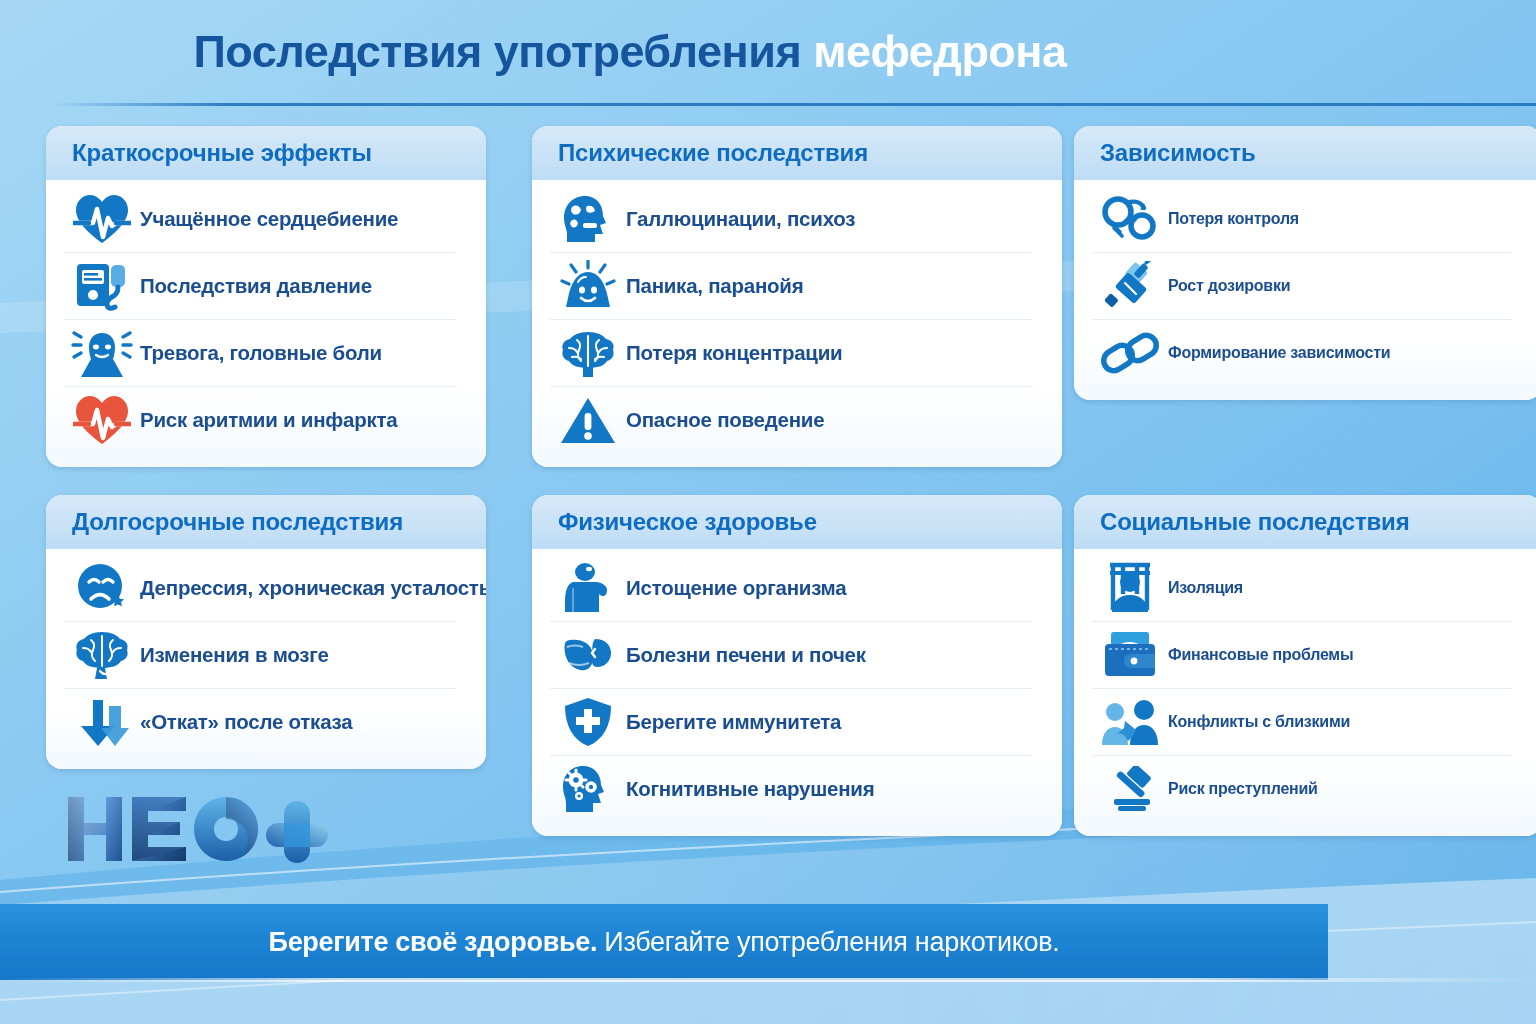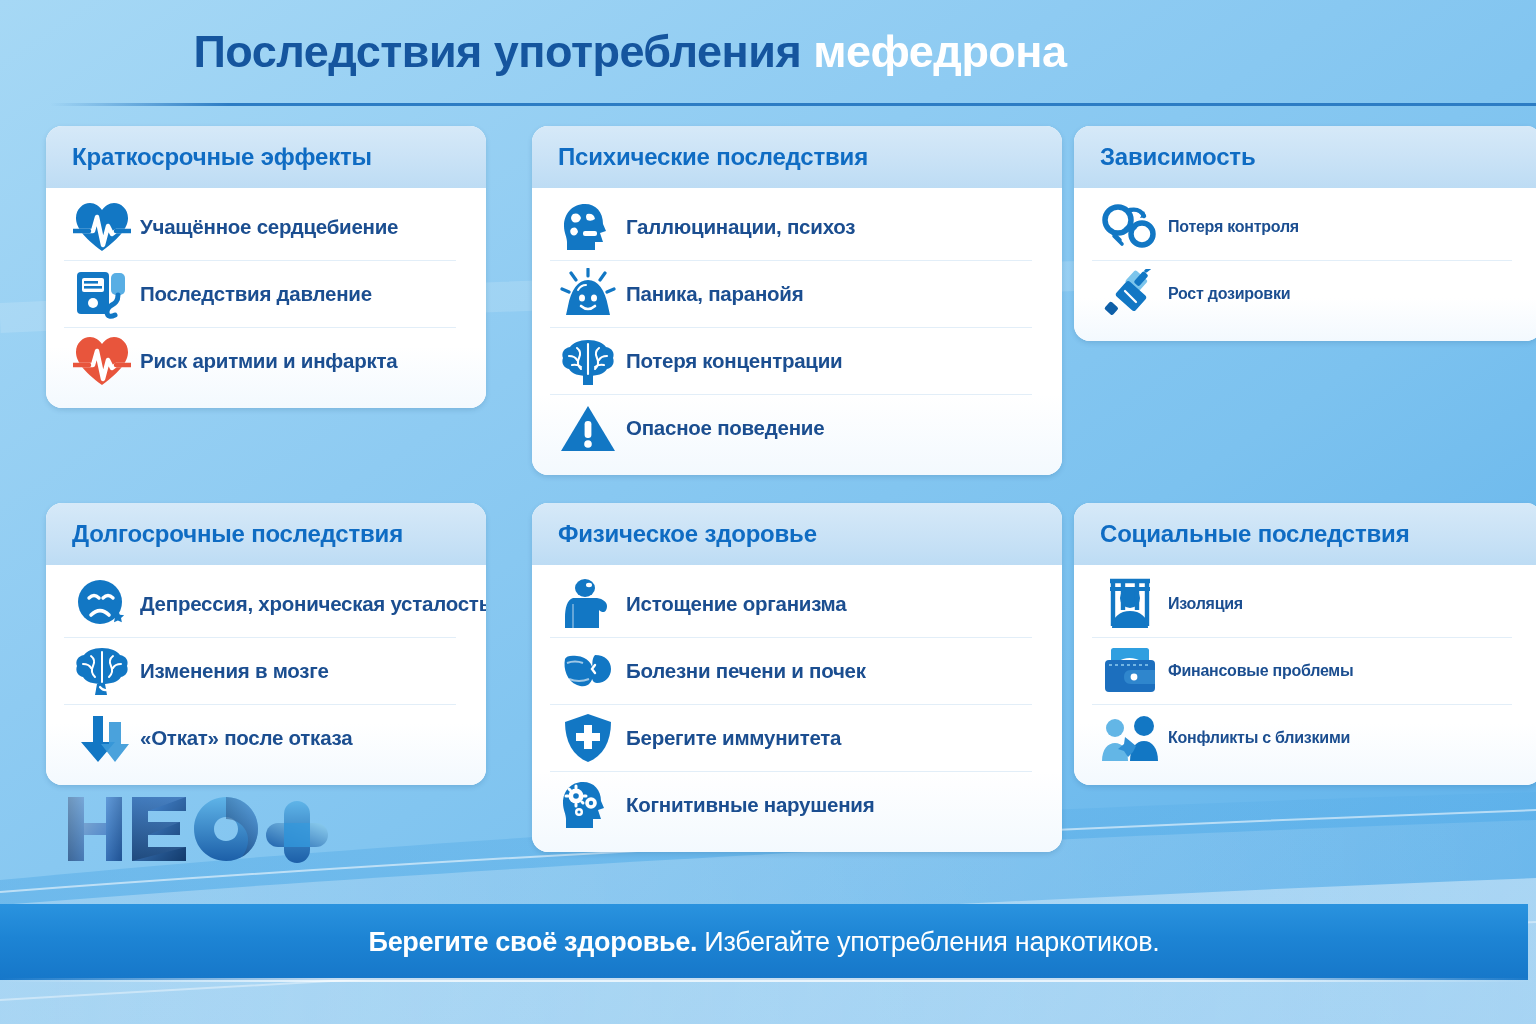--- a/index.html
+++ b/index.html
@@ -43,21 +43,21 @@
 
   
   .card{
     border-radius:16px;
     background:#ffffff;
     box-shadow:0 2px 5px rgba(20,70,120,0.17);
     overflow:hidden;
     align-self:start;
   }
   .card-header{
-    height:62px;
+    height:54px;
     background:linear-gradient(to bottom,#d6e9f8 0%,#c9e2f6 55%,#bddcf4 100%);
     display:flex; align-items:center;
     padding:0 0 0 26px;
   }
   .card-title{
     font-size:24px; font-weight:bold; color:#0f6cc3;
     letter-spacing:-0.2px; white-space:nowrap;
   }
   .card-body{
     background:linear-gradient(to bottom,#ffffff 0%,#ffffff 72%,#f3f9fe 100%);
@@ -83,21 +83,21 @@
   .card.narrow .item-label{ font-size:16px; }
 
   
   #logo{
     position:absolute; left:62px; top:793px; z-index:5;
     width:280px; height:72px;
   }
 
   
   #footer-band{
-    position:absolute; left:0; top:904px; width:1528px; height:76px; z-index:4;
+    position:absolute; left:0; top:904px; width:1328px; height:76px; z-index:4;
     background:linear-gradient(to bottom,#2a93df 0%,#1d84d4 45%,#1677c9 100%);
     display:flex; align-items:center; justify-content:center;
   }
   #footer-text{
     font-size:27px; color:#ffffff; letter-spacing:-0.3px; white-space:nowrap;
   }
   #footer-text b{ font-weight:bold; }
   #footer-shine{
     position:absolute; left:0; top:978px; width:1536px; height:4px; z-index:4;
     background:linear-gradient(to right, rgba(255,255,255,0) 0%, rgba(255,255,255,.75) 22%, rgba(255,255,255,.75) 78%, rgba(255,255,255,0) 100%);
@@ -171,20 +171,33 @@
             <rect x="11" y="14" width="14" height="2.6" fill="#1277c4"></rect>
             <rect x="11" y="19" width="18" height="2.6" fill="#1277c4"></rect>
             <circle cx="20" cy="36" r="5" fill="#ffffff"></circle>
             <rect x="38" y="6" width="14" height="22" rx="5" fill="#58aee4"></rect>
             <path d="M45,28 C45,40 34,36 34,45 C34,50 38,50 42,48" stroke="#1277c4" stroke-width="5" fill="none" stroke-linecap="round"></path>
           </svg>
         </span>
         <span class="item-label">Последствия давление</span>
       </div>
 
+      <div class="item">
+        <span class="item-ico">
+          <svg width="62" height="52" viewBox="0 0 62 52">
+            <path d="M31,6 C23,6 18,12 18,20 C18,27 20,32 20,32 L10,50 L52,50 L42,32 C42,32 44,27 44,20 C44,12 39,6 31,6 Z" fill="#1277c4"></path>
+            <ellipse cx="25" cy="20" rx="3" ry="2.4" fill="#ffffff"></ellipse>
+            <ellipse cx="37" cy="20" rx="3" ry="2.4" fill="#ffffff"></ellipse>
+            <path d="M25,28 Q31,32 37,28" stroke="#ffffff" stroke-width="2.4" fill="none" stroke-linecap="round"></path>
+            <path d="M10,10 L3,6 M10,18 L2,18 M10,26 L3,30" stroke="#1277c4" stroke-width="3.4" stroke-linecap="round"></path>
+            <path d="M52,10 L59,6 M52,18 L60,18 M52,26 L59,30" stroke="#1277c4" stroke-width="3.4" stroke-linecap="round"></path>
+          </svg>
+        </span>
+        <span class="item-label">Тревога, головные боли</span>
+      </div>
 
       <div class="item">
         <span class="item-ico">
           <svg width="58" height="52" viewBox="0 0 58 52">
             <path d="M29,50 C10,36 3,26 3,17 C3,8 10,2 17,2 C22,2 26,5 29,9 C32,5 36,2 41,2 C48,2 55,8 55,17 C55,26 48,36 29,50 Z" fill="#e8553c"></path>
             <path d="M0,30 L16,30 L20,30 L24,16 L30,44 L35,25 L39,33 L43,30 L58,30" stroke="#ffffff" stroke-width="4.5" fill="none" stroke-linejoin="round" stroke-linecap="round"></path>
             <path d="M0,30 L16,30 M43,30 L58,30" stroke="#e8553c" stroke-width="4.5" stroke-linecap="round"></path>
           </svg>
         </span>
         <span class="item-label">Риск аритмии и инфаркта</span>
@@ -278,20 +291,29 @@
             <rect x="18" y="17" width="26" height="20" rx="3" transform="rotate(42 31 27)" fill="#1277c4"></rect>
             <rect x="38" y="2" width="7" height="15" rx="2" transform="rotate(42 41 9)" fill="#1277c4"></rect>
             <path d="M46,2 L56,-6" stroke="#1277c4" stroke-width="3.4" stroke-linecap="round"></path>
             <rect x="6" y="34" width="11" height="10" rx="2" transform="rotate(42 11 39)" fill="#0e5fa8"></rect>
             <path d="M25,22 L36,33" stroke="#ffffff" stroke-width="2.2" stroke-linecap="round"></path>
           </svg>
         </span>
         <span class="item-label">Рост дозировки</span>
       </div>
 
+      <div class="item">
+        <span class="item-ico">
+          <svg width="60" height="46" viewBox="0 0 60 46">
+            <rect x="3" y="18" width="30" height="20" rx="10" transform="rotate(-32 18 28)" fill="none" stroke="#1277c4" stroke-width="5.5"></rect>
+            <rect x="27" y="8" width="30" height="20" rx="10" transform="rotate(-32 42 18)" fill="none" stroke="#1277c4" stroke-width="5.5"></rect>
+          </svg>
+        </span>
+        <span class="item-label">Формирование зависимости</span>
+      </div>
 
     </div>
   </section>
 
   <section class="card col1 row2">
     <div class="card-header">
       <span class="card-title">Долгосрочные последствия</span>
     </div>
     <div class="card-body">
 
@@ -445,20 +467,31 @@
             <circle cx="15" cy="15" r="9" fill="#63b6e6"></circle>
             <path d="M2,48 C2,36 8,30 15,30 C22,30 28,36 28,48 Z" fill="#63b6e6"></path>
             <circle cx="44" cy="13" r="10" fill="#1277c4"></circle>
             <path d="M30,48 C30,35 36,28 44,28 C52,28 58,35 58,48 Z" fill="#1277c4"></path>
             <path d="M30,28 L36,33 L33,39 L28,44 L24,38 L18,36 L24,31 L25,24 Z" fill="#2f8fd4"></path>
           </svg>
         </span>
         <span class="item-label">Конфликты с близкими</span>
       </div>
 
+      <div class="item">
+        <span class="item-ico">
+          <svg width="60" height="46" viewBox="0 0 60 46">
+            <rect x="28" y="3" width="22" height="14" rx="2.5" transform="rotate(42 39 10)" fill="#1277c4"></rect>
+            <rect x="14" y="15" width="34" height="7" rx="3" transform="rotate(42 31 18)" fill="#1277c4"></rect>
+            <rect x="14" y="33" width="36" height="6" rx="2" fill="#1277c4"></rect>
+            <rect x="18" y="40" width="28" height="5" rx="2" fill="#1277c4"></rect>
+          </svg>
+        </span>
+        <span class="item-label">Риск преступлений</span>
+      </div>
 
     </div>
   </section>
 
 </div>
 
 <svg id="logo" viewBox="0 0 280 72">
   <defs>
     <linearGradient id="g1" x1="0" y1="0" x2="1" y2="1">
       <stop offset="0" stop-color="#9dbfd8"></stop>

